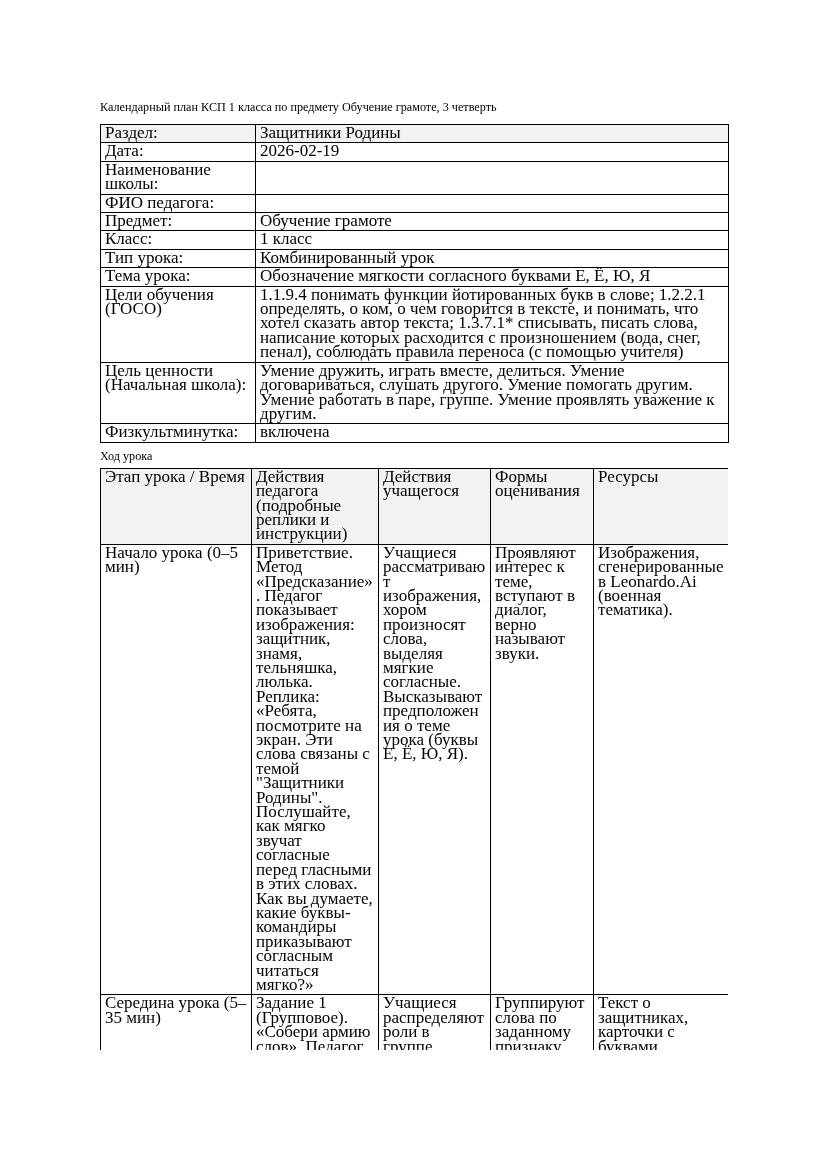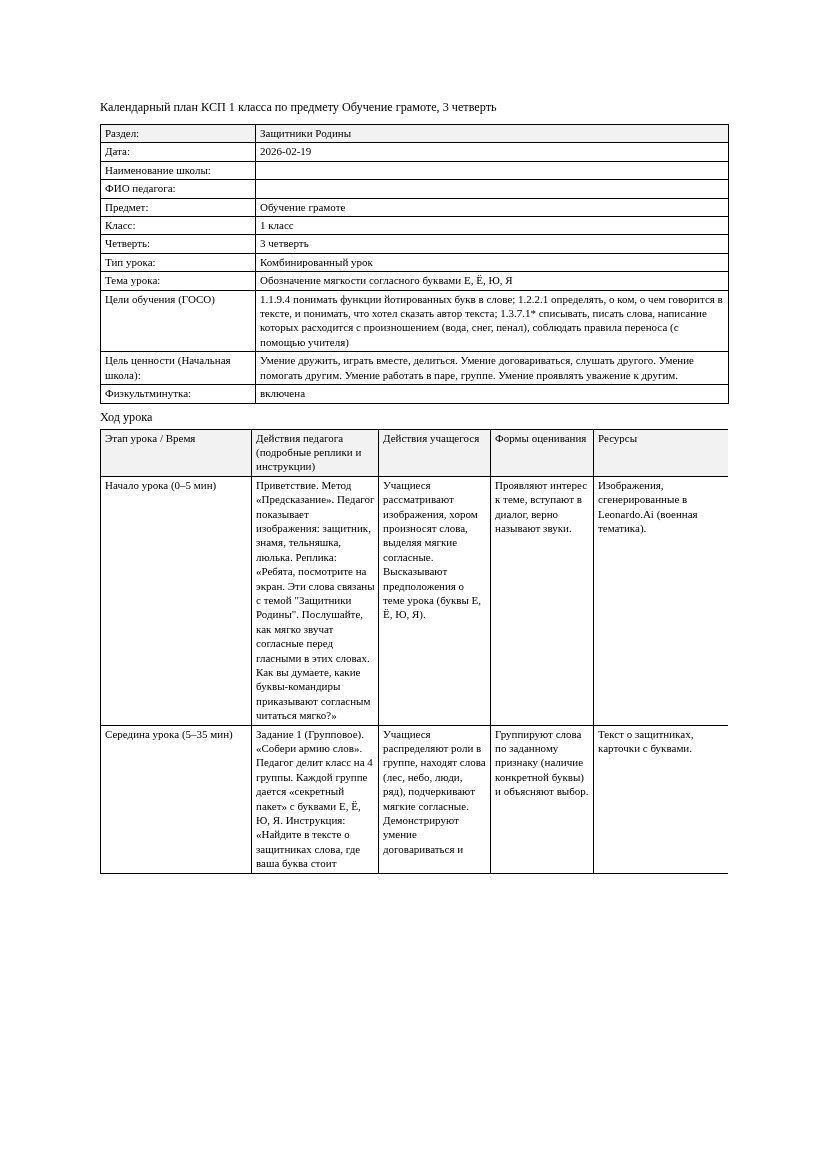--- a/index.html
+++ b/index.html
@@ -27,21 +27,21 @@
   .doc-title {
     font-size: 12.2px;
     line-height: 15px;
     margin: 0 0 9px 0;
     white-space: nowrap;
   }
   table.doc-table {
     border-collapse: collapse;
     width: 628px;
     table-layout: fixed;
-    font-size: 11px;
+    font-size: 17px;
     line-height: 14.4px;
   }
   table.doc-table td,
   table.doc-table th {
     border: 1px solid #000000;
     padding: 1px 3px 2px 4px;
     vertical-align: top;
     text-align: left;
     font-weight: normal;
     word-wrap: break-word;
@@ -112,24 +112,20 @@
         </tr>
         <tr>
           <td>Предмет:</td>
           <td>Обучение грамоте</td>
         </tr>
         <tr>
           <td>Класс:</td>
           <td>1 класс</td>
         </tr>
         <tr>
-          <td>Четверть:</td>
-          <td>3 четверть</td>
-        </tr>
-        <tr>
           <td>Тип урока:</td>
           <td>Комбинированный урок</td>
         </tr>
         <tr>
           <td>Тема урока:</td>
           <td>Обозначение мягкости согласного буквами Е, Ё, Ю, Я</td>
         </tr>
         <tr>
           <td>Цели обучения (ГОСО)</td>
           <td>1.1.9.4 понимать функции йотированных букв в слове; 1.2.2.1 определять, о ком, о чем говорится в тексте, и понимать, что хотел сказать автор текста; 1.3.7.1* списывать, писать слова, написание которых расходится с произношением (вода, снег, пенал), соблюдать правила переноса (с помощью учителя)</td>

